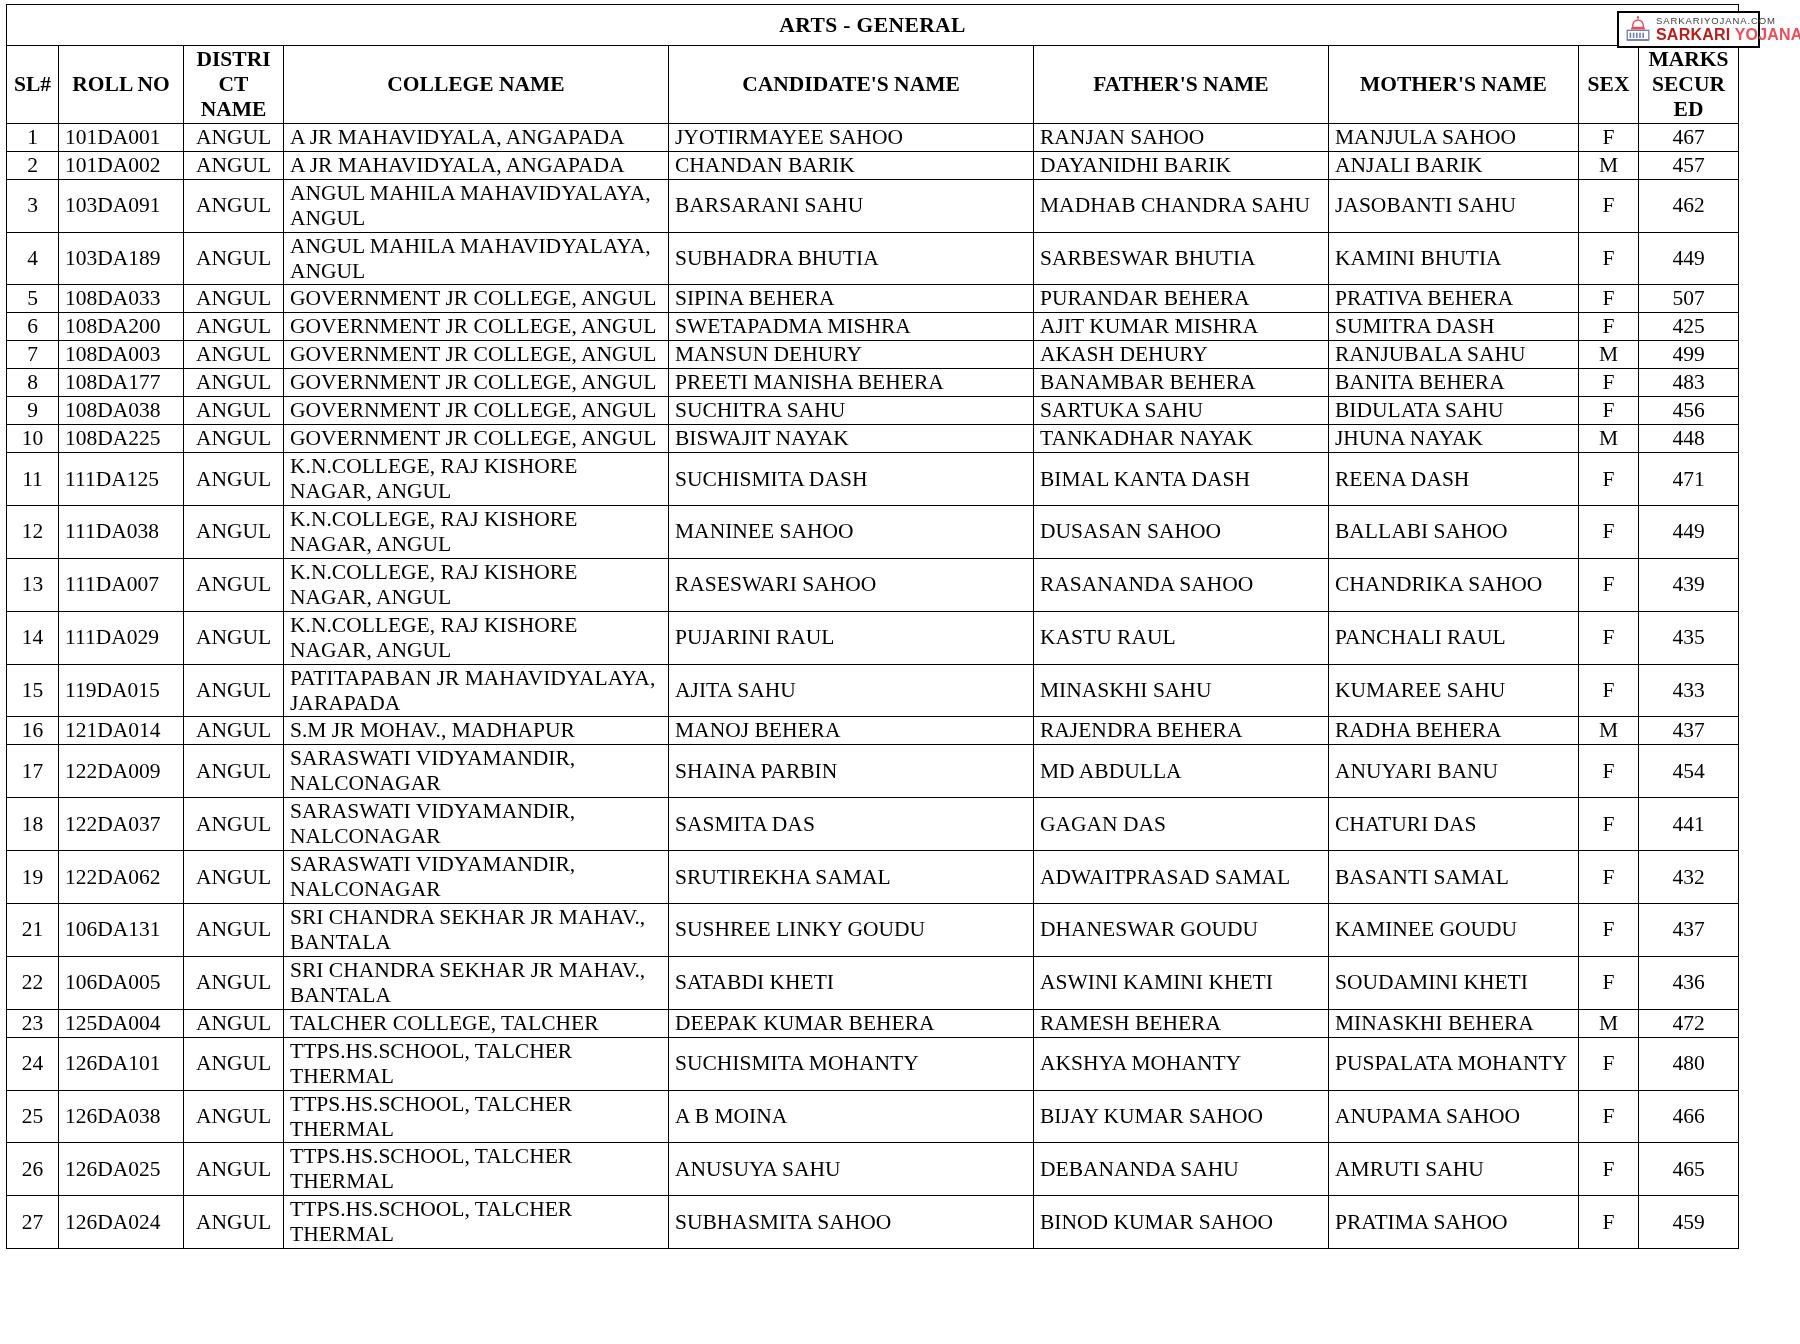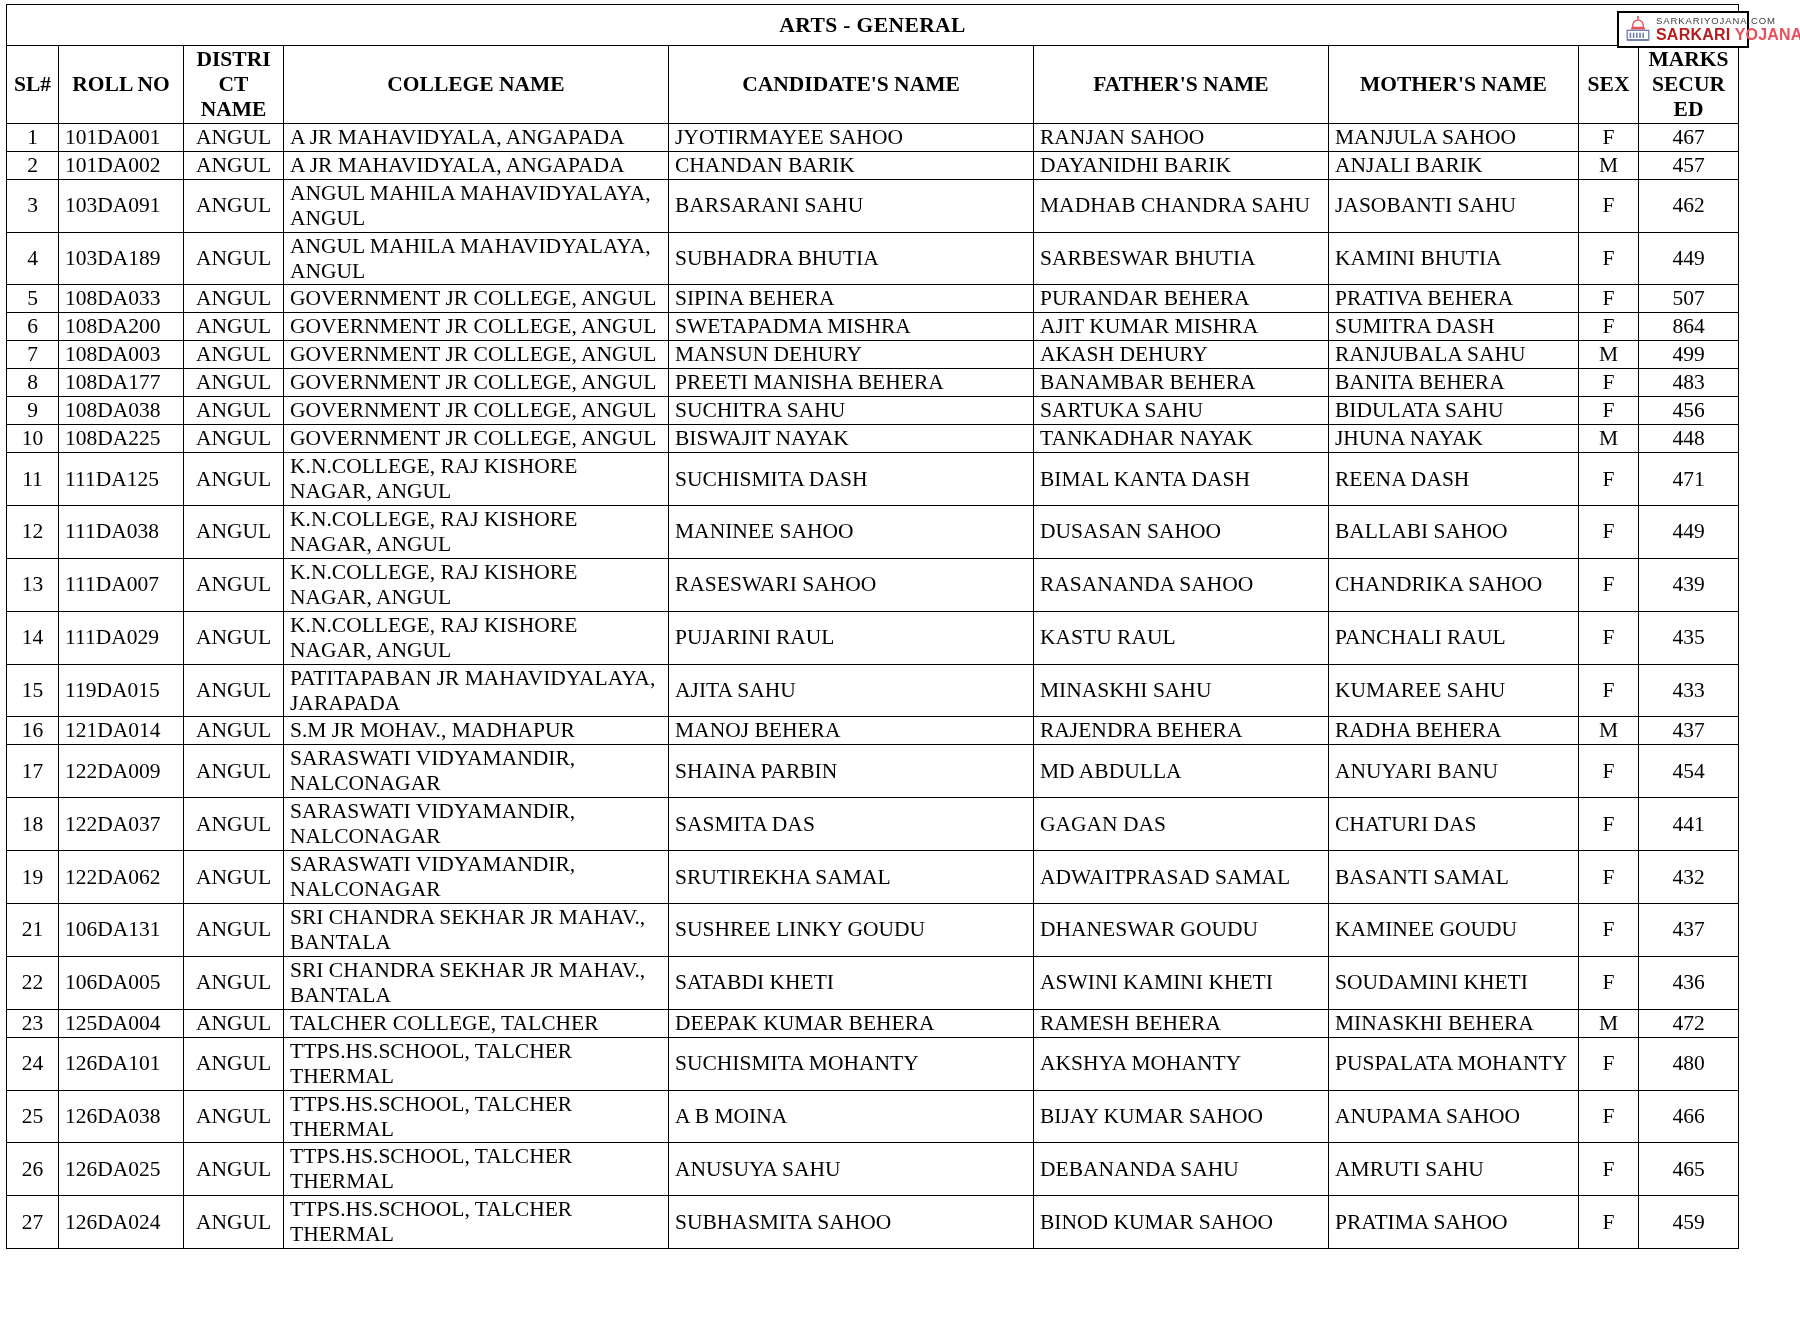--- a/index.html
+++ b/index.html
@@ -81,21 +81,21 @@
 
   tbody tr.tall td { height: 46px; }
 
   .col-name { white-space: normal; }
 
   
   .logo-badge {
     position: absolute;
     top: 11px;
     left: 1617px;
-    width: 132px;
+    width: 143px;
     height: 37px;
     background: #ffffff;
     border: 2.5px solid #000000;
     box-sizing: border-box;
     display: flex;
     align-items: center;
     padding: 1px 3px 1px 4px;
     font-family: "Liberation Sans", sans-serif;
     z-index: 20;
   }
@@ -222,21 +222,21 @@
         </tr>
         <tr>
           <td class="al-center">6</td>
           <td class="al-left">108DA200</td>
           <td class="al-center">ANGUL</td>
           <td class="al-left col-name">GOVERNMENT JR COLLEGE, ANGUL</td>
           <td class="al-left col-name">SWETAPADMA MISHRA</td>
           <td class="al-left">AJIT KUMAR MISHRA</td>
           <td class="al-left">SUMITRA DASH</td>
           <td class="al-center">F</td>
-          <td class="al-center">864</td>
+          <td class="al-center">425</td>
         </tr>
         <tr>
           <td class="al-center">7</td>
           <td class="al-left">108DA003</td>
           <td class="al-center">ANGUL</td>
           <td class="al-left col-name">GOVERNMENT JR COLLEGE, ANGUL</td>
           <td class="al-left col-name">MANSUN DEHURY</td>
           <td class="al-left">AKASH DEHURY</td>
           <td class="al-left">RANJUBALA SAHU</td>
           <td class="al-center">M</td>

